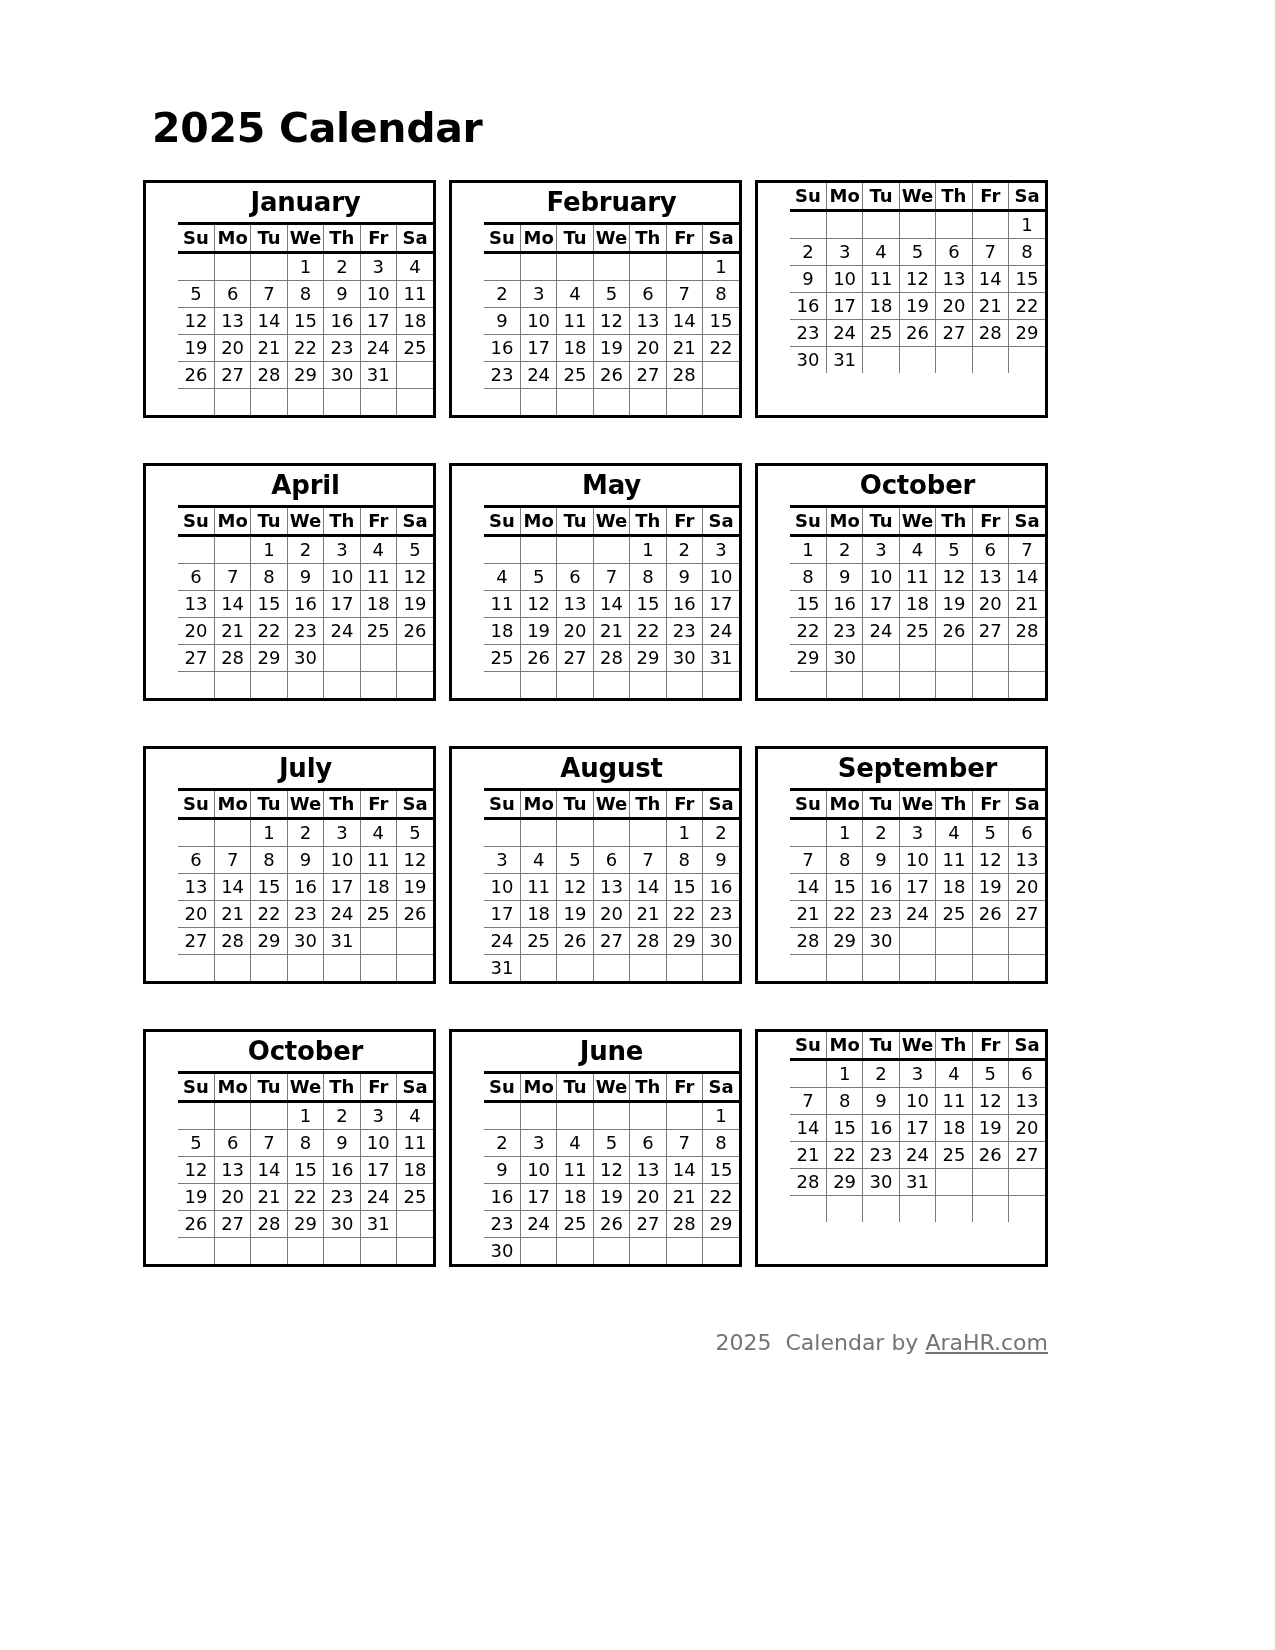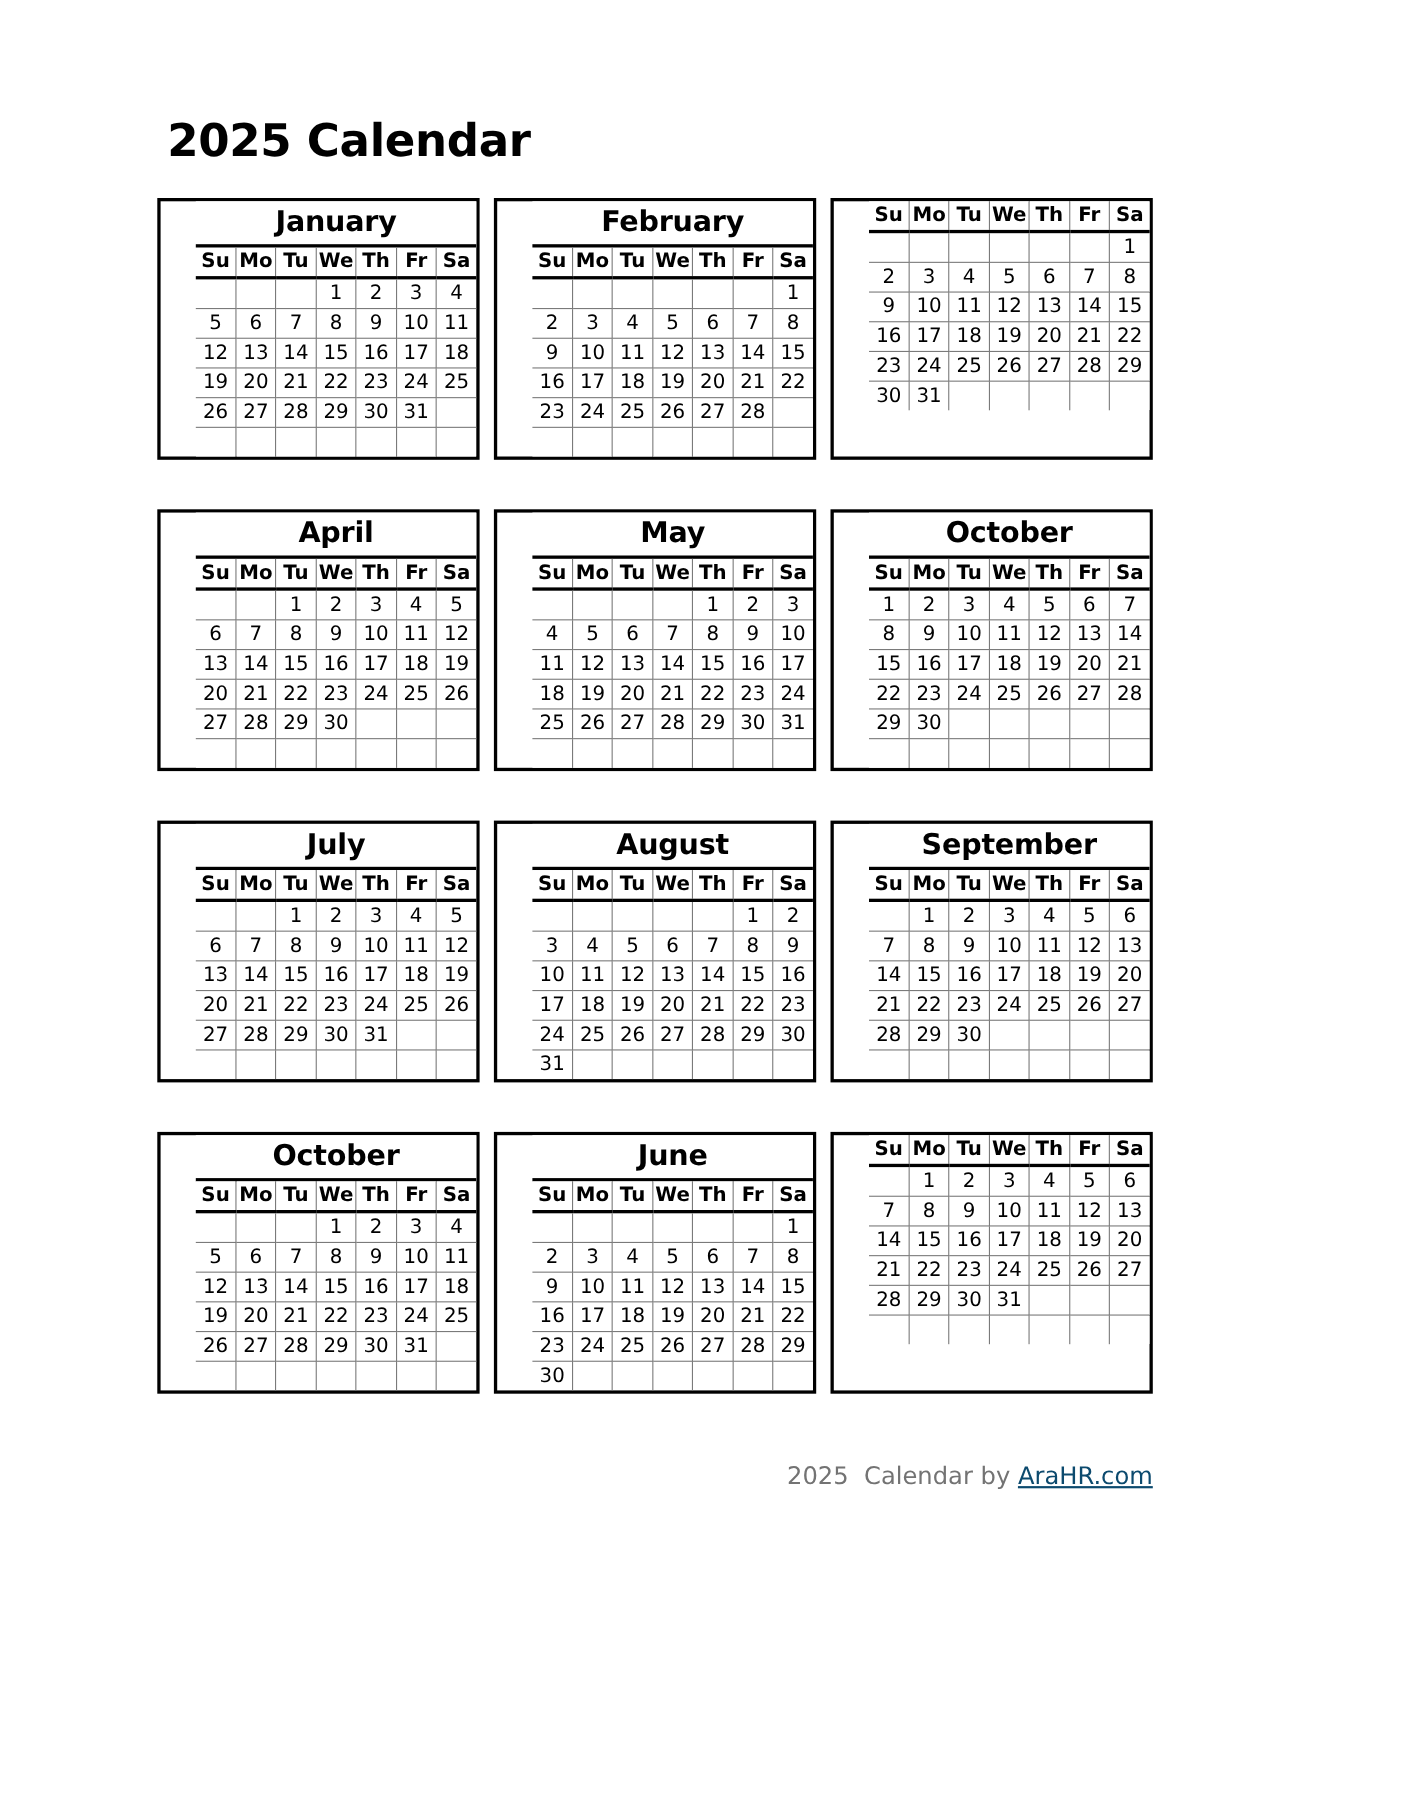--- a/index.html
+++ b/index.html
@@ -98,21 +98,21 @@
     left: 143px;
     top: 1330px;
     width: 905px;
     text-align: right;
     font-size: 22px;
     line-height: 1.2;
     white-space: nowrap;
   }
   .footer .lbl { color: #737373; }
   .footer .link {
-    color: #0c4a6e;
+    color: #737373;
     text-decoration: underline;
   }
 </style>
 </head>
 <body>
 
 <div class="page">
 
   <div class="page-title">2025 Calendar</div>
 

